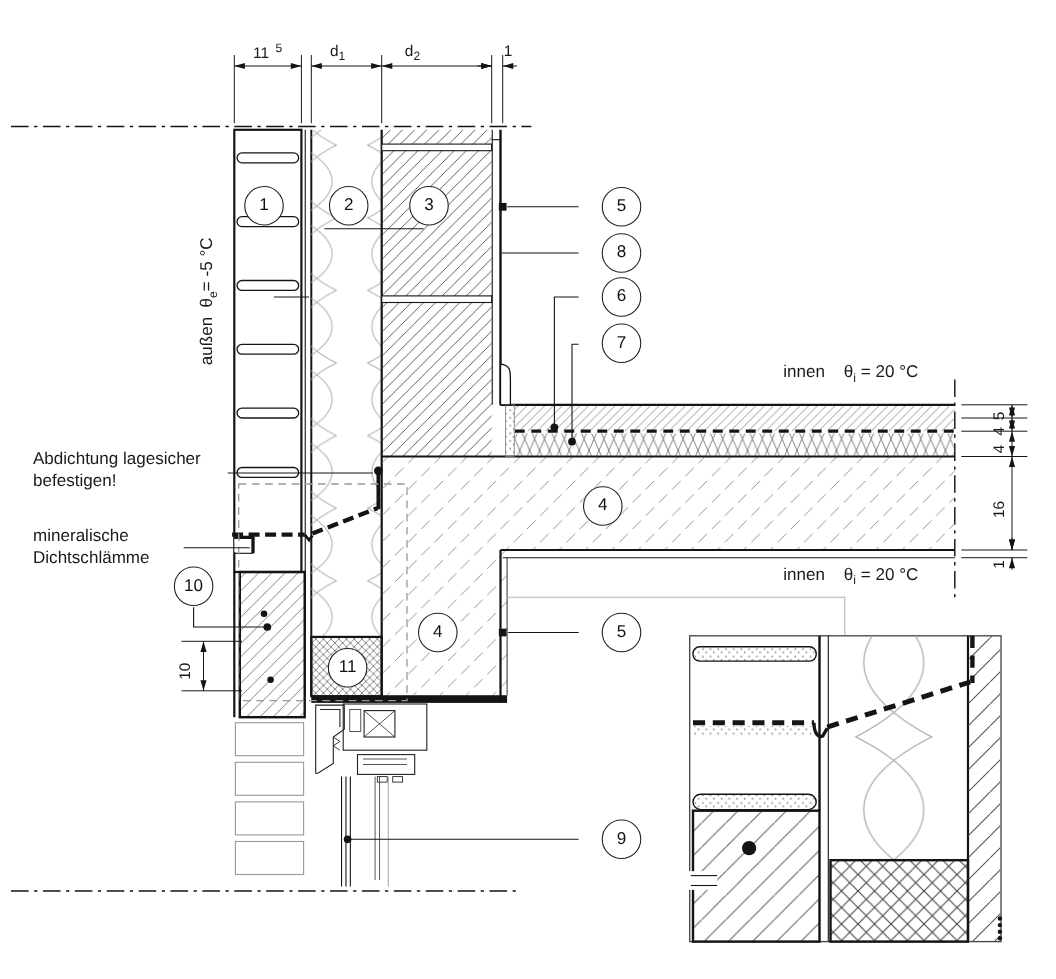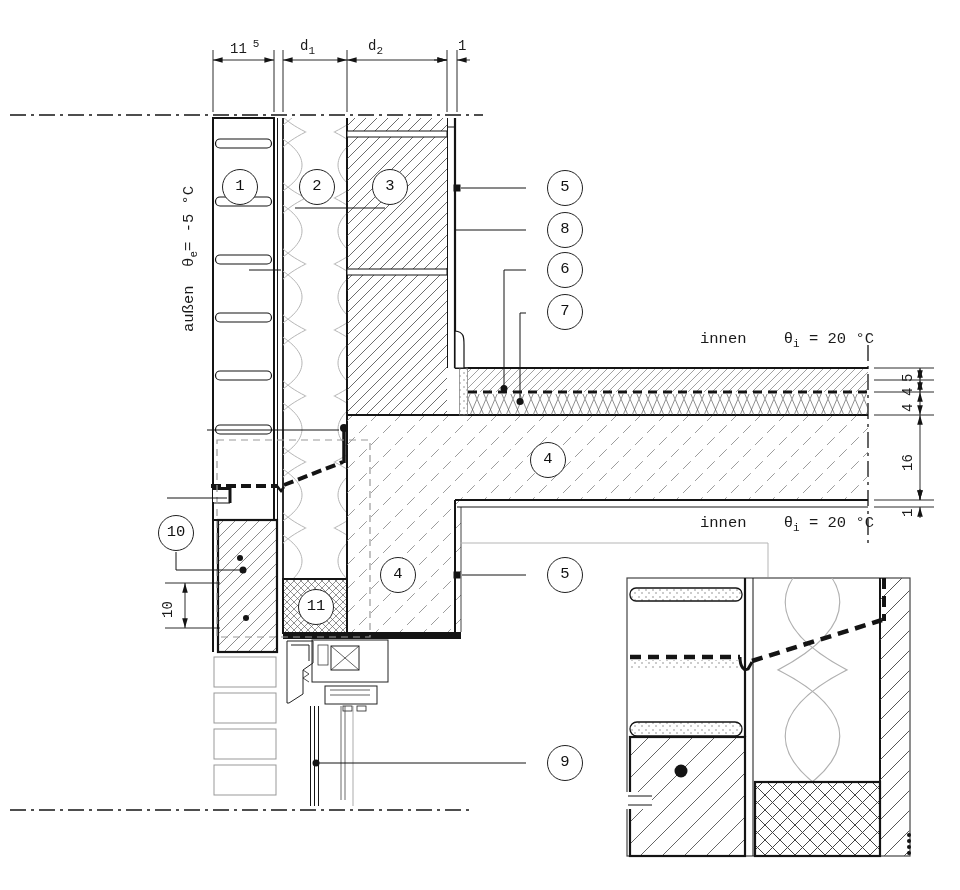--- a/index.html
+++ b/index.html
@@ -1,21 +1,21 @@
 <!DOCTYPE html>
 <html><head>
 <meta charset="utf-8">
 <style>
   html,body{margin:0;padding:0;background:#ffffff;}
   #canvas{
     position:relative;width:960px;height:890px;background:#fff;overflow:hidden;
-    font-family:Liberation Mono, monospace;color:#141414;
+    font-family:Liberation Sans, sans-serif;color:#141414;
   }
   #linework{position:absolute;left:0;top:0;}
-  .txt{position:absolute;white-space:nowrap;}
+  .txt{position:absolute;white-space:nowrap;margin-left:12px;}
   .note{position:absolute;font-size:15.5px;line-height:1.32;color:#1a1a1a;}
   .rot{position:absolute;transform-origin:0 0;transform:rotate(-90deg);white-space:nowrap;}
   .dim{font-size:14px;color:#1a1a1a;}
   .dimtop{position:absolute;font-size:14px;color:#1a1a1a;}
   .sup{font-size:11px;vertical-align:super;}
   .temp{font-size:15.5px;color:#1a1a1a;}
   .pre{white-space:pre;}
   .co{
     position:absolute;width:36px;height:36px;border-radius:50%;
     border:1.5px solid #222;background:#fff;box-sizing:border-box;
@@ -286,20 +286,22 @@
   <span class="pre">außen  θ</span><sub>e</sub><span>= -5 °C</span>
 </div>
 
 <div class="txt temp" style="left:700px;top:330px;">
   <span class="pre">innen    θ</span><sub>i</sub><span> = 20 °C</span>
 </div>
 <div class="txt temp" style="left:700px;top:514px;">
   <span class="pre">innen    θ</span><sub>i</sub><span> = 20 °C</span>
 </div>
 
+<div class="note" style="left:30px;top:408px;width:195px;">Abdichtung lagesicher befestigen!</div>
+<div class="note" style="left:30px;top:478px;width:165px;">mineralische Dichtschlämme</div>
 
 <div class="rot dim" style="left:900px;top:382px;"><span>5</span></div>
 <div class="rot dim" style="left:900px;top:396px;"><span>4</span></div>
 <div class="rot dim" style="left:900px;top:412px;"><span>4</span></div>
 <div class="rot dim" style="left:900px;top:471px;"><span>16</span></div>
 <div class="rot dim" style="left:900px;top:517px;"><span>1</span></div>
 
 <div class="rot dim" style="left:160px;top:618px;"><span>10</span></div>
 
 <div class="co" style="left:222px;top:169px;">1</div>

